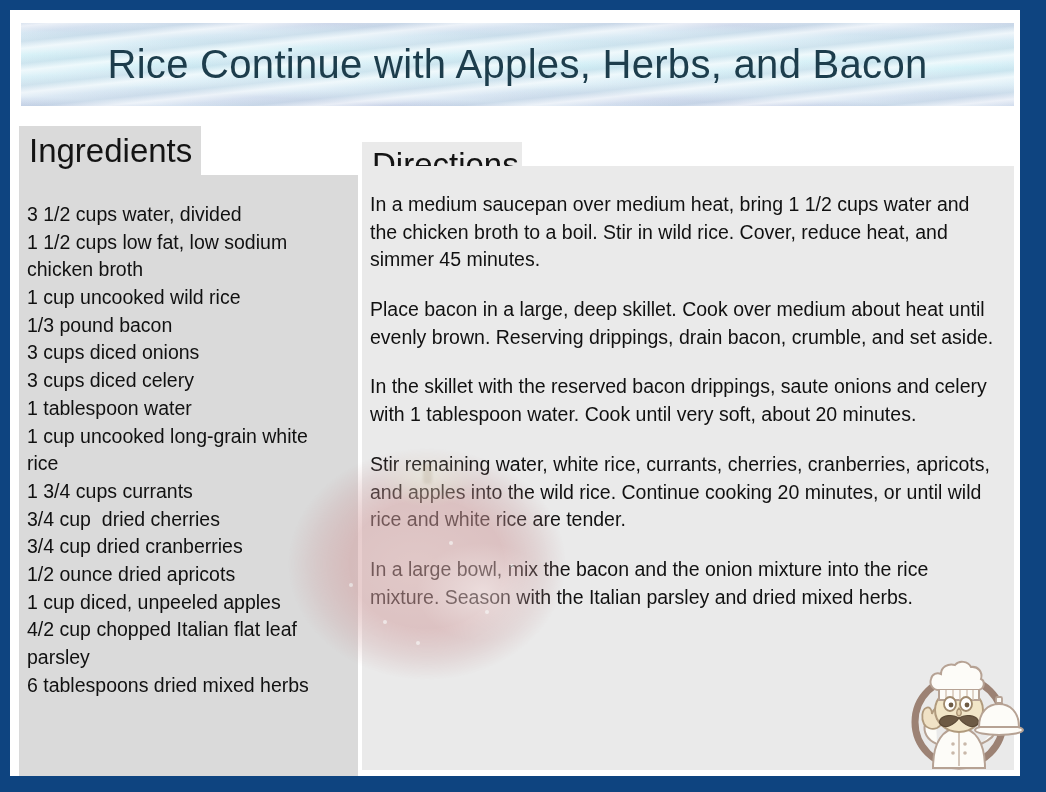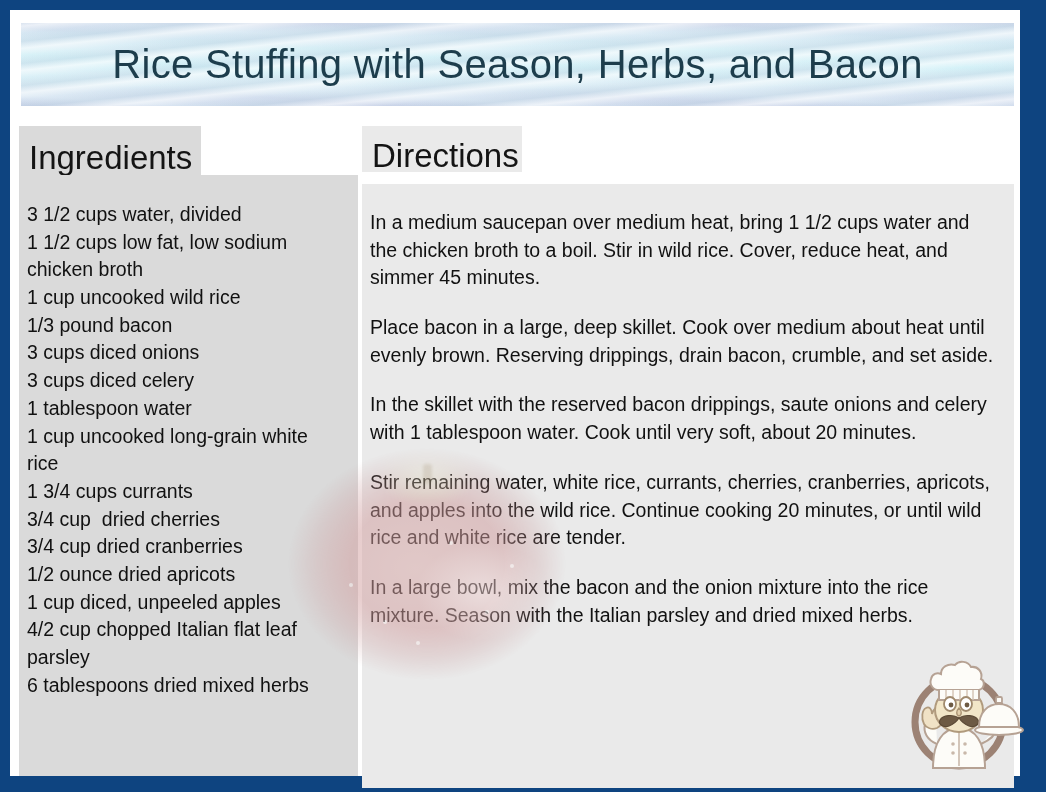--- a/index.html
+++ b/index.html
@@ -78,21 +78,21 @@
     line-height: 1;
     padding-bottom: 2px;
   }
 
   
   .col {
     position: absolute;
   }
   .col-head {
     display: inline-block;
-    padding: 12px 14px 2px 10px;
+    padding: 5px 14px 2px 10px;
     font-size: 33px;
     font-weight: 400;
     color: #141414;
     line-height: 1.22;
     white-space: nowrap;
   }
 
   
   .col-ingredients {
     left: 19px;
@@ -140,41 +140,41 @@
   
   .col-directions {
     left: 362px;
     top: 126px;
     width: 652px;
     height: 650px;
   }
   .dir-head-row {
     position: absolute;
     left: 0;
-    top: 0;
+    top: 16px;
     width: 652px;
     height: 46px;
   }
   .dir-head-bg {
     position: absolute;
     left: 0;
     top: 0;
     width: 160px;
     height: 46px;
     background: #eaeaea;
   }
   .dir-head-text {
     position: absolute;
     left: 0;
     top: -2px;
   }
   .dir-body {
     position: absolute;
     left: 0;
-    top: 58px;
+    top: 40px;
     width: 652px;
     height: 604px;
     background: #eaeaea;
     box-sizing: border-box;
     padding: 25px 13px 0 8px;
   }
   .dir-steps {
     font-size: 19.5px;
     line-height: 1.42;
     color: #111111;
@@ -251,21 +251,21 @@
 
 <div id="page">
 
   <div class="frame-edge frame-top"></div>
   <div class="frame-edge frame-bottom"></div>
   <div class="frame-edge frame-left"></div>
   <div class="frame-edge frame-right"></div>
   <div class="inner-white"></div>
 
   <div class="title-banner">
-    <div class="title-text">Rice Stuffing with Season, Herbs, and Bacon</div>
+    <div class="title-text">Rice Continue with Apples, Herbs, and Bacon</div>
   </div>
 
   <div class="col col-ingredients">
     <div class="ing-head-row">
       <div class="ing-head-bg"></div>
       <div class="col-head ing-head-text">Ingredients</div>
     </div>
     <div class="ing-body">
       <div class="ing-list" id="ingredients-list">
           <div>3 1/2 cups water, divided</div>

